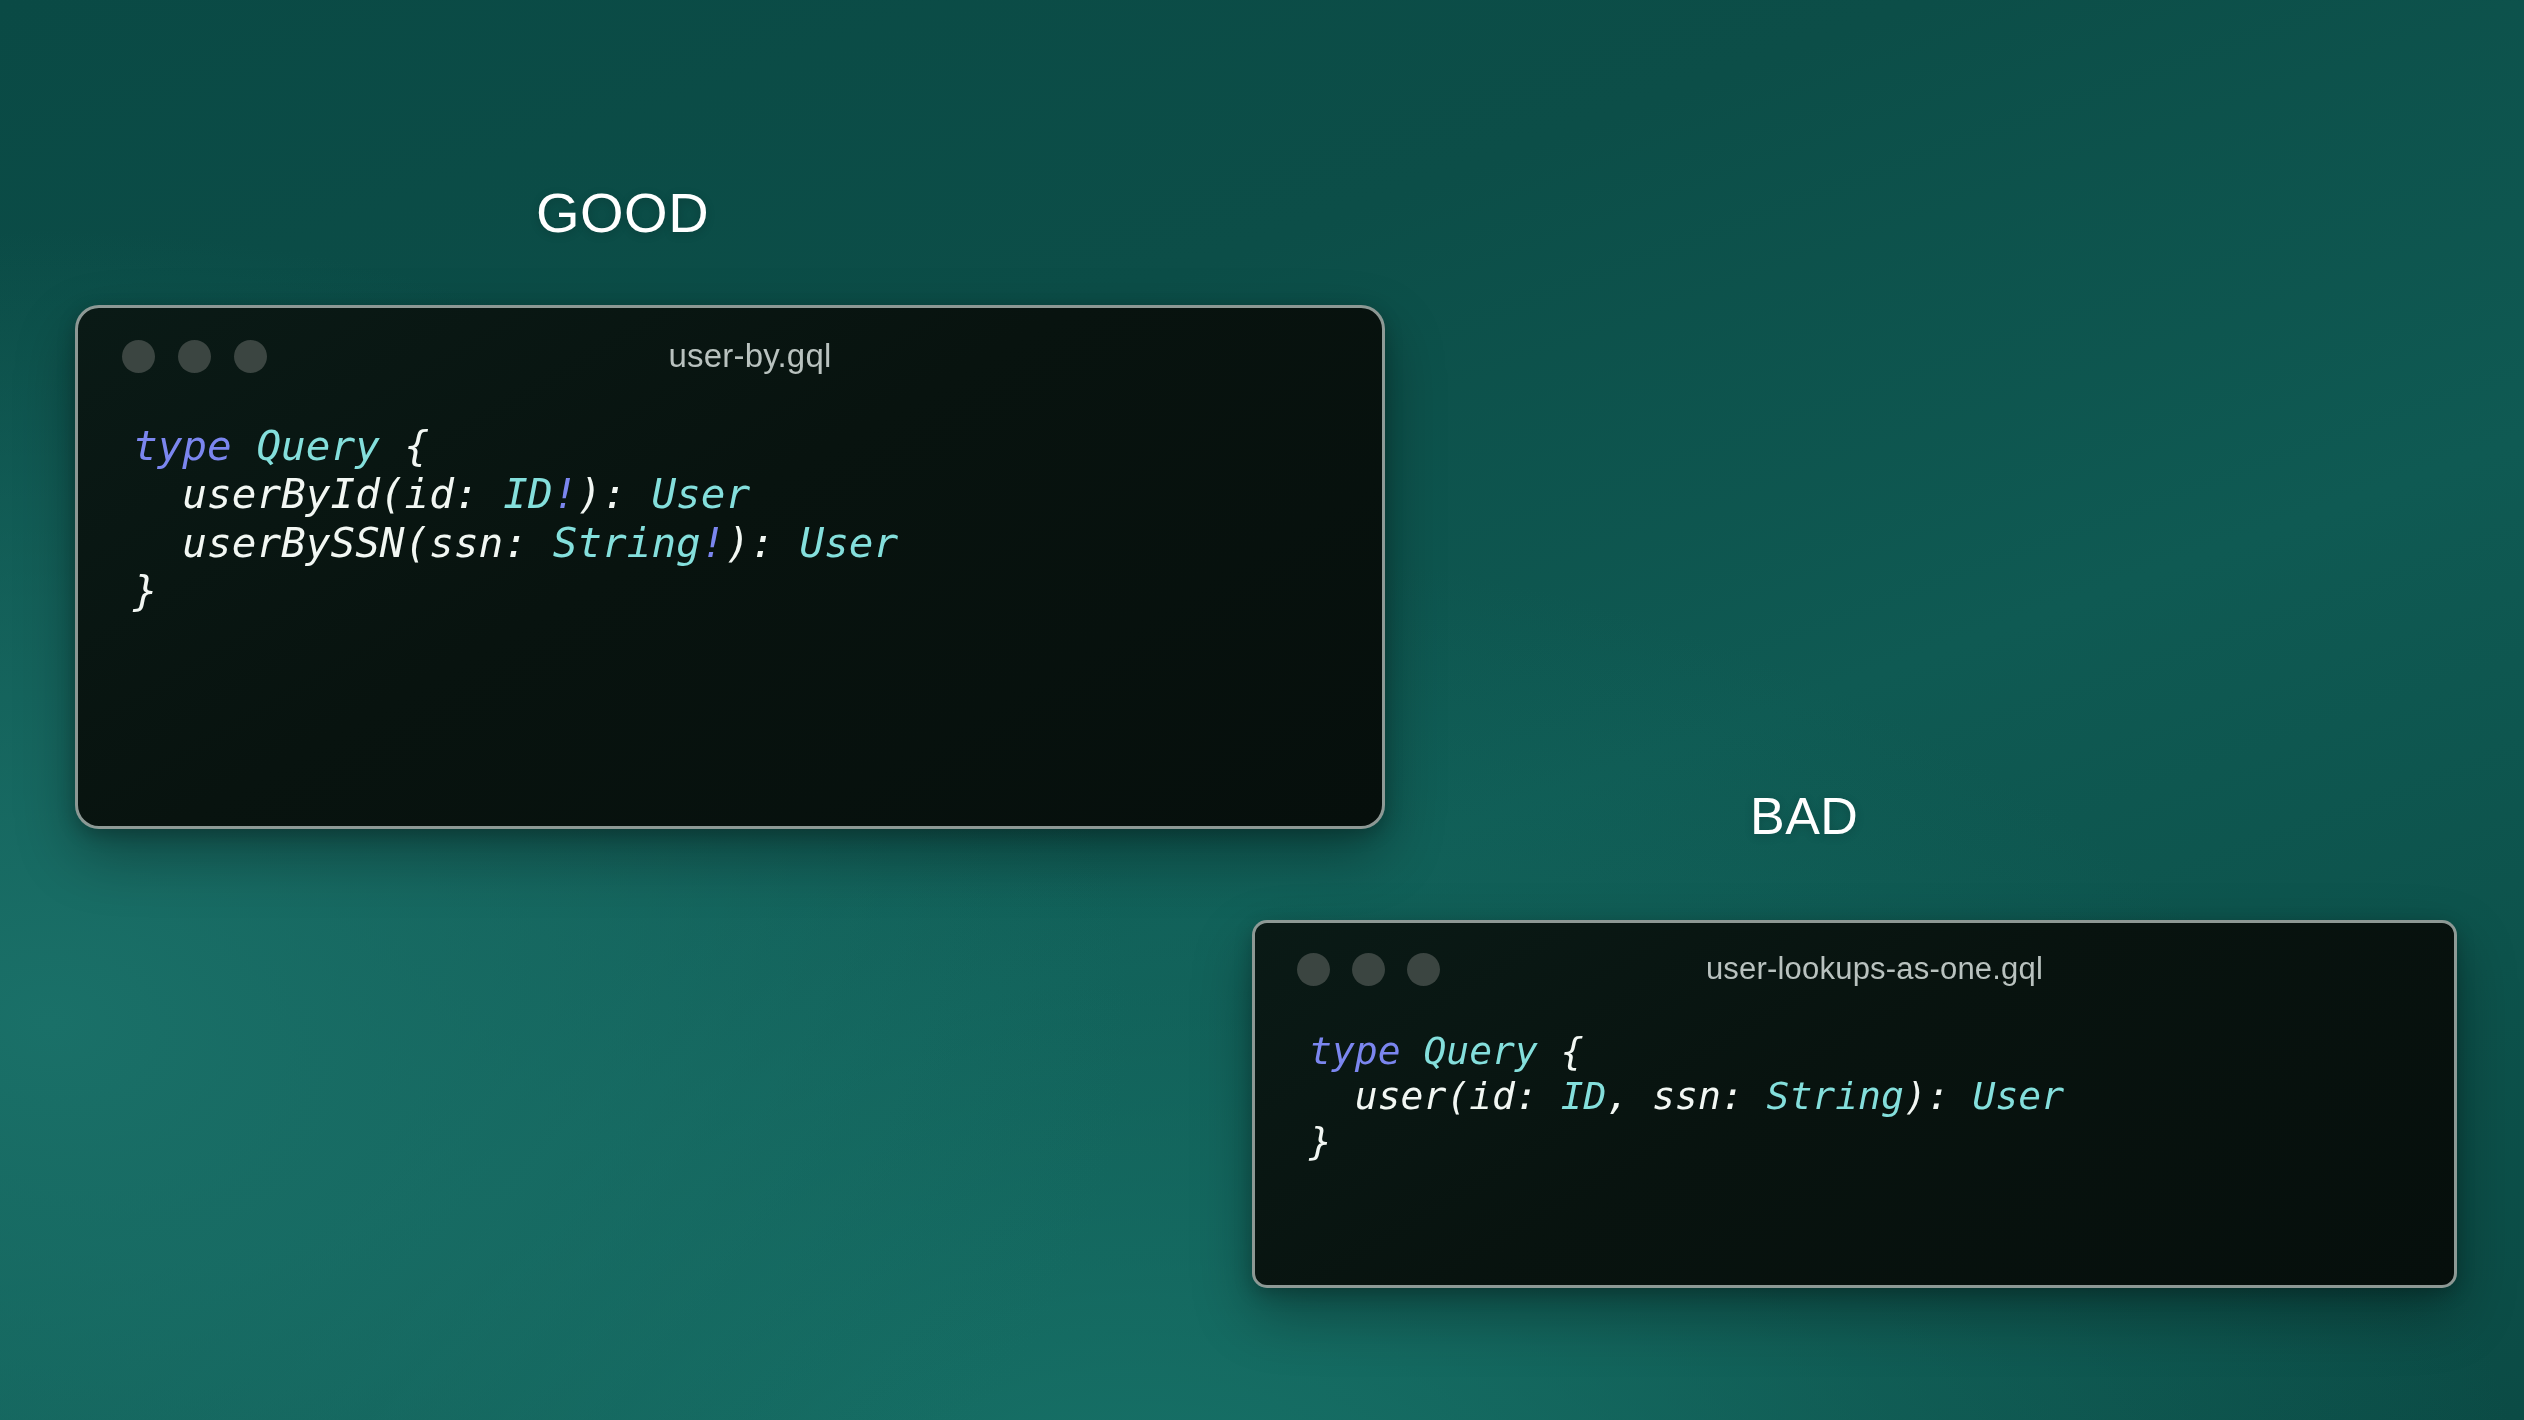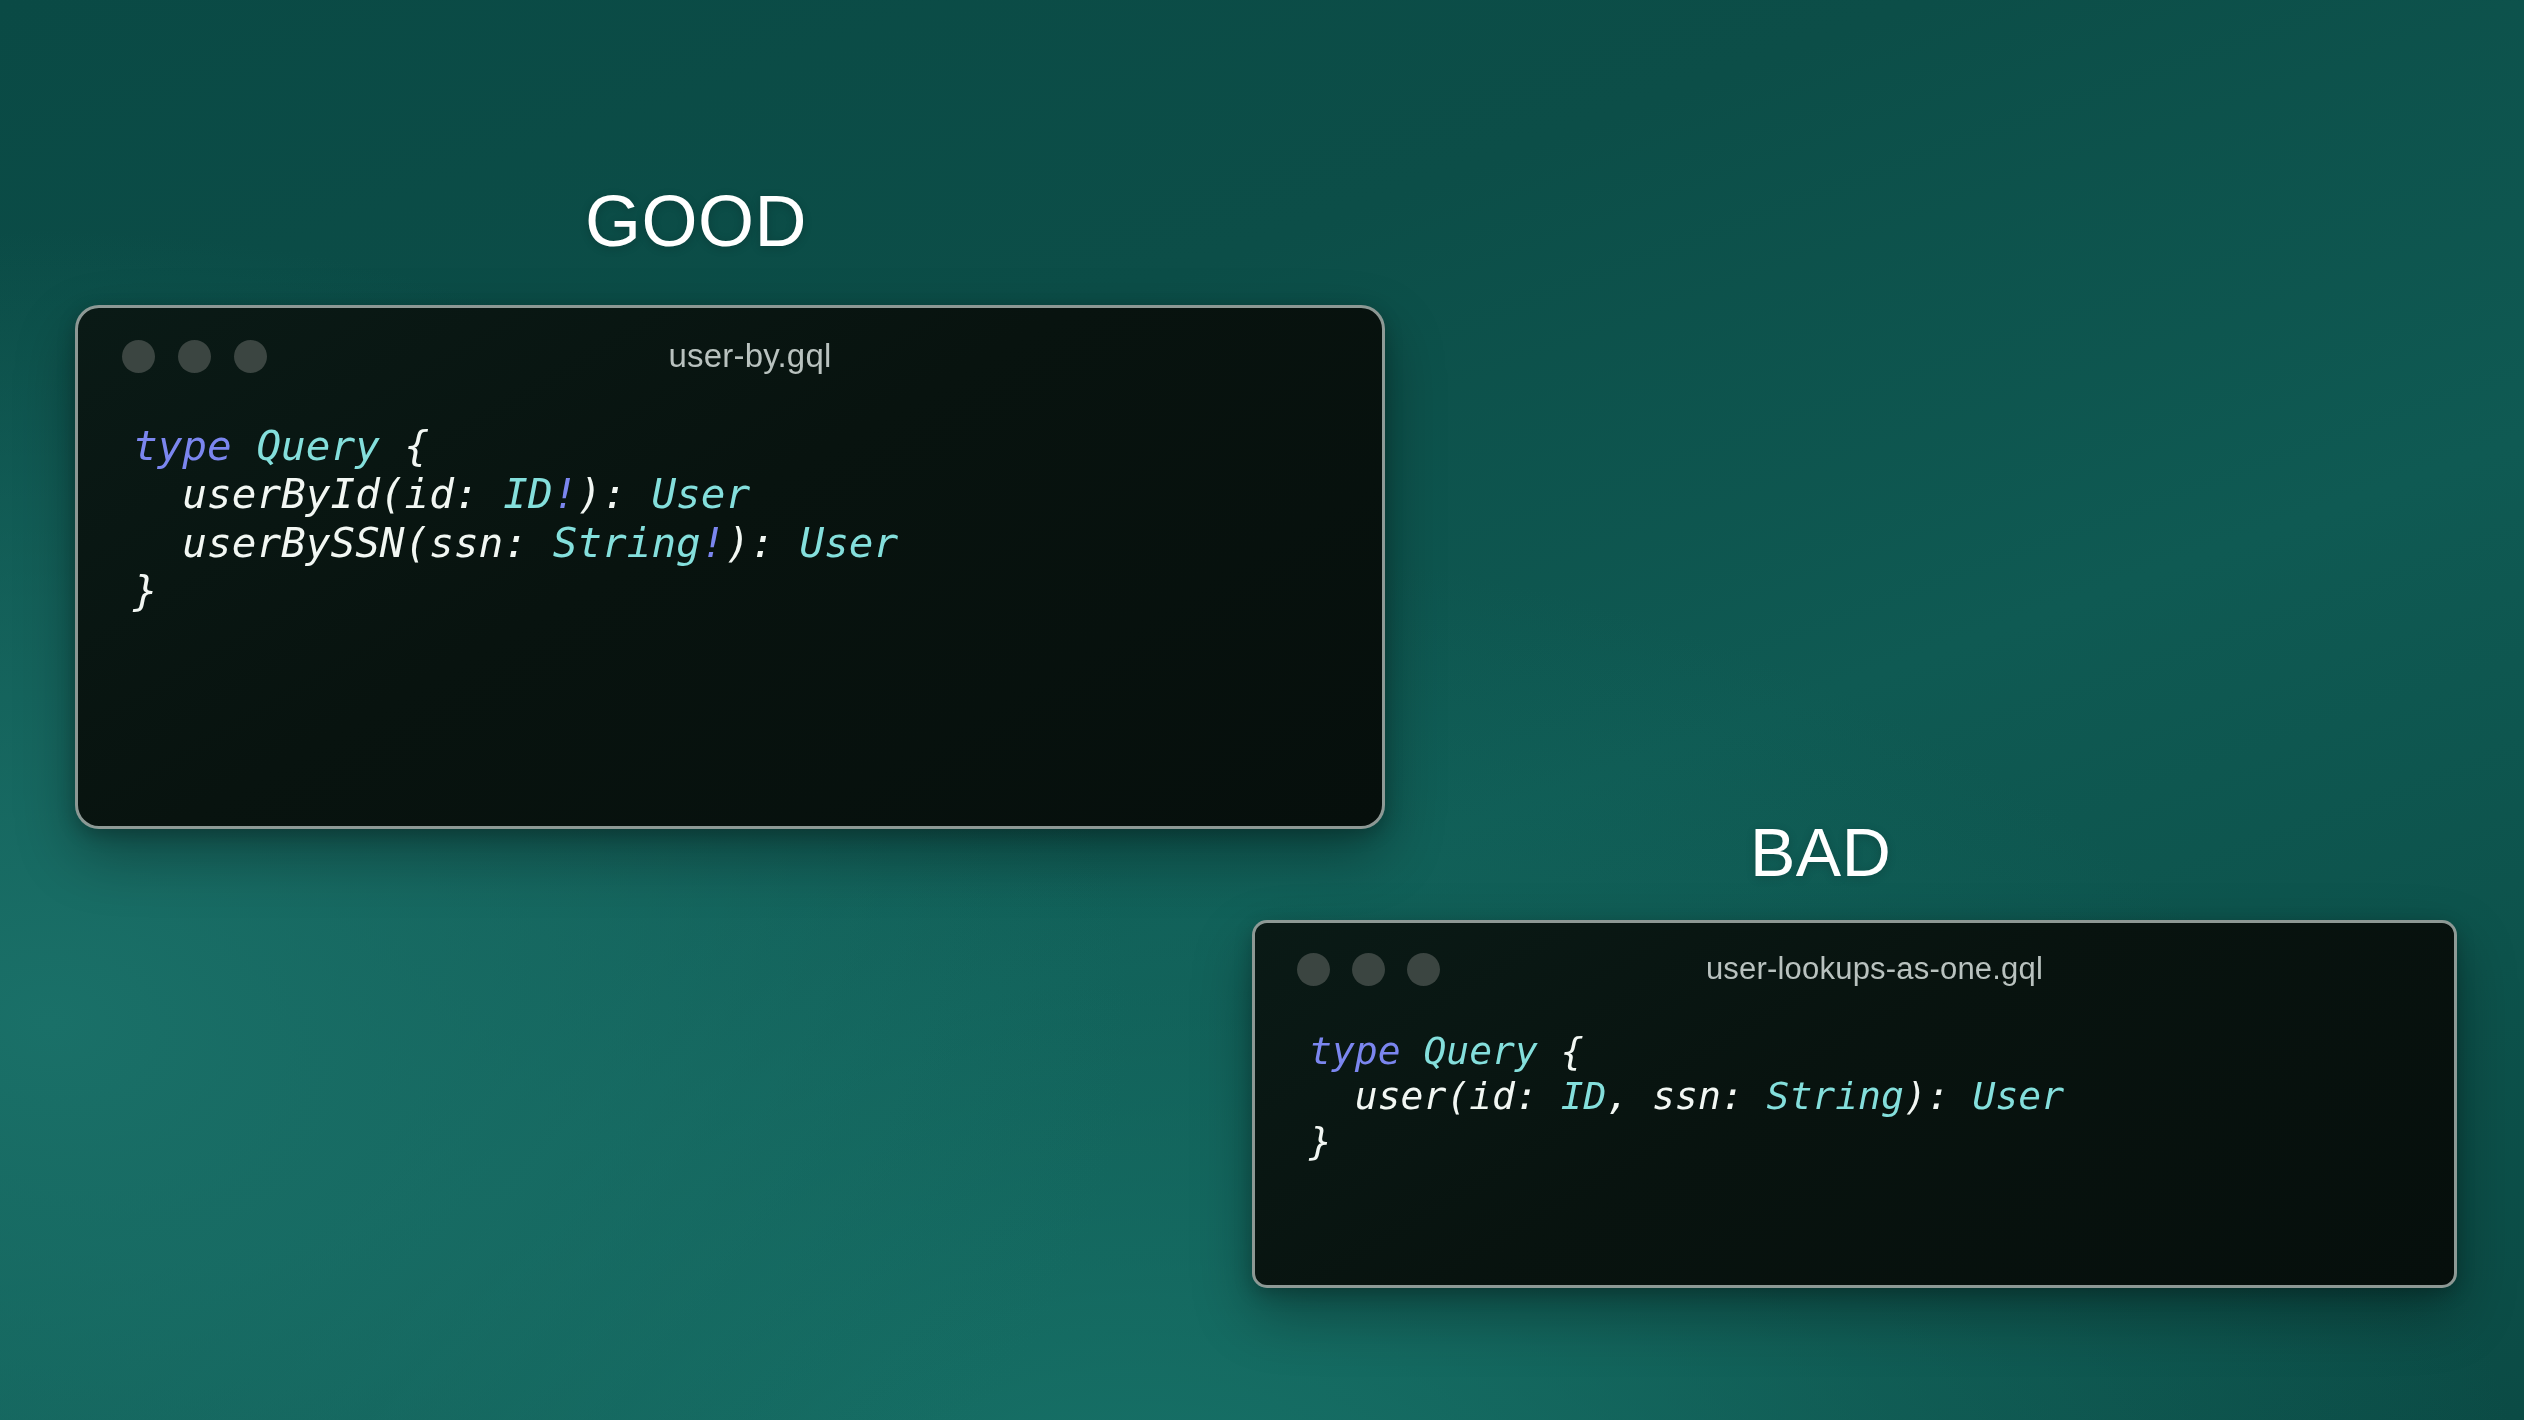--- a/index.html
+++ b/index.html
@@ -23,22 +23,22 @@
   
   .caption {
     position: absolute;
     color: #ffffff;
     font-weight: 300;
     letter-spacing: 0.5px;
     white-space: nowrap;
     line-height: 1;
     text-shadow: 0 2px 10px rgba(0,0,0,0.18);
   }
-  #caption-good { left: 585px; top: 185px; font-size: 72px; }
-  #caption-bad  { left: 1750px; top: 818px; font-size: 68px; }
+  #caption-good { left: 536px; top: 185px; font-size: 56px; }
+  #caption-bad  { left: 1750px; top: 790px; font-size: 52px; }
 
   
   .window {
     position: absolute;
     box-sizing: border-box;
     border: 3px solid rgba(175,186,183,0.80);
     border-radius: 24px;
     background: linear-gradient(150deg, #0a1a16 0%, #08130f 45%, #060f0c 100%);
     box-shadow:
       0 26px 60px rgba(0,0,0,0.32),

